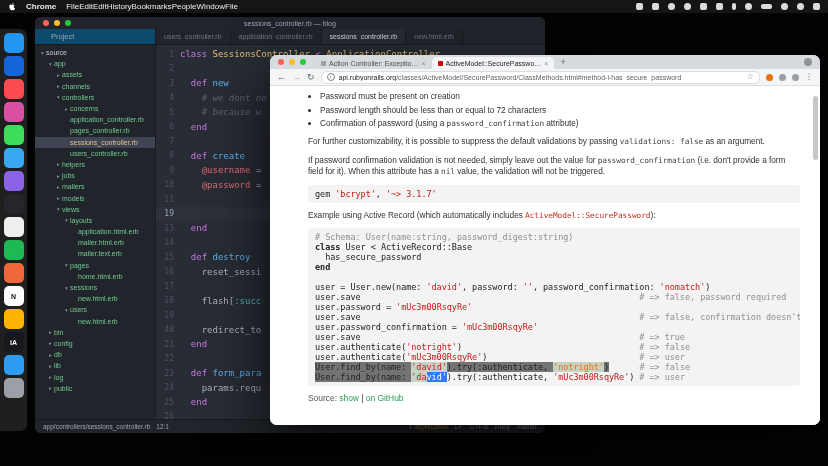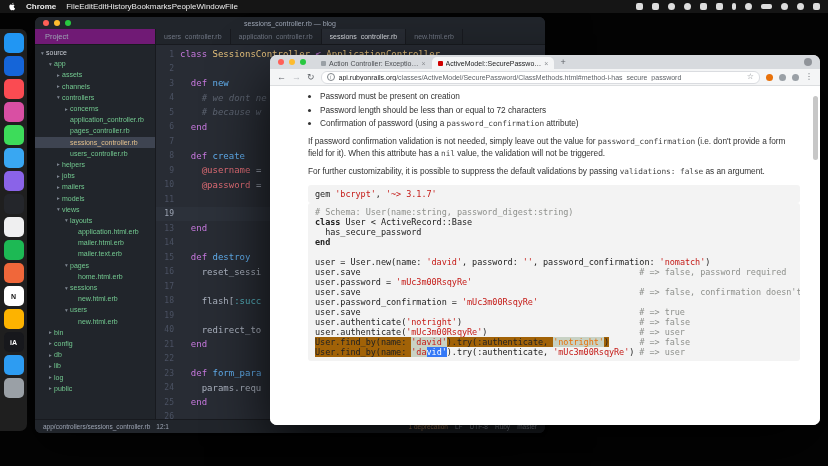--- a/index.html
+++ b/index.html
@@ -30,21 +30,21 @@
   .light{width:6px;height:6px;border-radius:50%;}
   .l-close{background:#ff5f57;}.l-min{background:#febc2e;}.l-zoom{background:#28c840;}
 
   
   .editor{left:35px;top:17px;width:510px;height:416px;background:#282c34;overflow:hidden;
     display:flex;flex-direction:column;box-shadow:0 16px 44px rgba(0,0,0,.7);z-index:10;}
   .titlebar{height:12px;background:#21252b;display:flex;align-items:center;padding:0 8px;position:relative;flex:0 0 auto;}
   .e-title{position:absolute;left:0;right:0;text-align:center;font-size:7px;color:#9da5b4;pointer-events:none;}
   .tabstrip{height:15px;background:#21252b;display:flex;border-bottom:1px solid #181a1f;flex:0 0 auto;}
   .project-header{width:121px;box-sizing:border-box;font-size:7.5px;color:#9da5b4;display:flex;
-    align-items:center;padding-left:10px;border-right:1px solid #181a1f;background:#701a75;}
+    align-items:center;padding-left:16px;border-right:1px solid #181a1f;background:#0c4a6e;}
   .etabs{display:flex;}
   .etab{max-width:80px;padding:0 8px;display:flex;align-items:center;font-size:7px;color:#6f7683;
     background:#21252b;border-right:1px solid #181a1f;}
   .etab span{overflow:hidden;text-overflow:ellipsis;white-space:nowrap;}
   .etab.active{background:#282c34;color:#d7dae0;}
   .editor-body{flex:1;display:flex;min-height:0;}
   .tree{width:121px;box-sizing:border-box;background:#21252b;border-right:1px solid #181a1f;
     padding-top:2px;font-size:7px;overflow:hidden;flex:0 0 auto;}
   .tree-row{height:11.2px;display:flex;align-items:center;white-space:nowrap;box-sizing:border-box;}
   .chev{width:7px;color:#7d8590;font-size:5.5px;text-align:center;flex:0 0 auto;}
@@ -109,21 +109,21 @@
   .doc p{margin:7px 0;}
   .codeblock{background:#f3f3f3;border-radius:3px;padding:4px 7px;margin:0 0;
     font-family:"DejaVu Sans Mono",monospace;font-size:8.5px;line-height:10px;white-space:pre;
     overflow:hidden;color:#222;}
   .docline{white-space:pre;height:10px;}
   .doc .c-code{font-family:"DejaVu Sans Mono",monospace;font-size:7.8px;color:#444;}
   .doc .c-codelink{font-family:"DejaVu Sans Mono",monospace;font-size:7.8px;color:#c52f24;}
   .doc .c-cm{color:#8e908c;}
   .doc .c-str{color:#c41a16;}
   .doc .c-kw{font-weight:bold;color:#222;}
-  .doc .c-sel{background:#a16207;}
+  .doc .c-sel{background:#737373;}
   .doc .c-sel-str{background:#c8d2c4;color:#c41a16;}
   .doc .c-sel-orange{background:#c8d2c4;color:#e8710a;}
   .doc .c-find{background:#3478f6;color:#fff;}
   .source-line{font-size:8.5px;margin-top:8px;}
   .src-label{color:#555;}
   .doc a{color:#2f9e55;text-decoration:none;cursor:pointer;}
   .scrollbar{position:absolute;right:2px;top:4px;bottom:4px;width:5px;}
   .thumb{position:absolute;top:6px;height:64px;width:5px;background:#c7c7c7;border-radius:3px;}
 </style>
 </head>
@@ -445,23 +445,30 @@
       <span class="ext-ic"></span>
       <span class="ext-ic"></span>
       <span class="menu-ic">⋮</span>
     </div>
     <div class="bcontent doc">
       <ul>
           <li><span><span>Password must be present on creation</span></span></li>
           <li><span><span>Password length should be less than or equal to 72 characters</span></span></li>
           <li><span><span>Confirmation of password (using a </span><span class="c-code">password_confirmation</span><span> attribute)</span></span></li>
         </ul>
+      <p><span>For further customizability, it is possible to suppress the default validations by passing </span><span class="c-code">validations: false</span><span> as an argument.</span></p>
       <p><span>If password confirmation validation is not needed, simply leave out the value for </span><span class="c-code">password_confirmation</span><span> (i.e. don't provide a form field for it). When this attribute has a </span><span class="c-code">nil</span><span> value, the validation will not be triggered.</span></p>
-      <p><span>For further customizability, it is possible to suppress the default validations by passing </span><span class="c-code">validations: false</span><span> as an argument.</span></p>
       <pre class="codeblock"><span>gem </span><span class="c-str">'bcrypt'</span><span>, </span><span class="c-str">'~&gt; 3.1.7'</span></pre>
+      <p><span>Example using Active Record (which automatically includes </span><span class="c-codelink">ActiveModel::SecurePassword</span><span>):</span></p>
       <pre class="codeblock"><div class="docline"><span class="c-cm"># Schema: User(name:string, password_digest:string)</span></div><div class="docline"><span class="c-kw">class </span><span>User &lt; ActiveRecord::Base</span></div><div class="docline"><span>  has_secure_password</span></div><div class="docline"><span class="c-kw">end</span></div><div class="docline"><span> </span></div><div class="docline"><span>user = User.new(name: </span><span class="c-str">'david'</span><span>, password: </span><span class="c-str">''</span><span>, password_confirmation: </span><span class="c-str">'nomatch'</span><span>)</span></div><div class="docline"><span>user.save                                                       </span><span class="c-cm"># =&gt; false, password required</span></div><div class="docline"><span>user.password = </span><span class="c-str">'mUc3m00RsqyRe'</span></div><div class="docline"><span>user.save                                                       </span><span class="c-cm"># =&gt; false, confirmation doesn't match</span></div><div class="docline"><span>user.password_confirmation = </span><span class="c-str">'mUc3m00RsqyRe'</span></div><div class="docline"><span>user.save                                                       </span><span class="c-cm"># =&gt; true</span></div><div class="docline"><span>user.authenticate(</span><span class="c-str">'notright'</span><span>)                                   </span><span class="c-cm"># =&gt; false</span></div><div class="docline"><span>user.authenticate(</span><span class="c-str">'mUc3m00RsqyRe'</span><span>)                              </span><span class="c-cm"># =&gt; user</span></div><div class="docline"><span class="c-sel">User.find_by(name: </span><span class="c-sel-str">'david'</span><span class="c-sel">).try(:authenticate, </span><span class="c-sel-orange">'notright'</span><span class="c-sel">)</span><span>      </span><span class="c-cm"># =&gt; false</span></div><div class="docline"><span class="c-sel">User.find_by(name: </span><span class="c-sel-str">'da</span><span class="c-find">vid'</span><span>).try(:authenticate, </span><span class="c-str">'mUc3m00RsqyRe'</span><span>) </span><span class="c-cm"># =&gt; user</span></div></pre>
+      <p class="source-line">
+        <span class="src-label">Source:</span>
+        <a>show</a>
+        <span>|</span>
+        <a>on GitHub</a>
+      </p>
       <div class="scrollbar">
           <div class="thumb"></div>
         </div>
     </div>
   </div>
 
 </div>
 
 </body></html>

